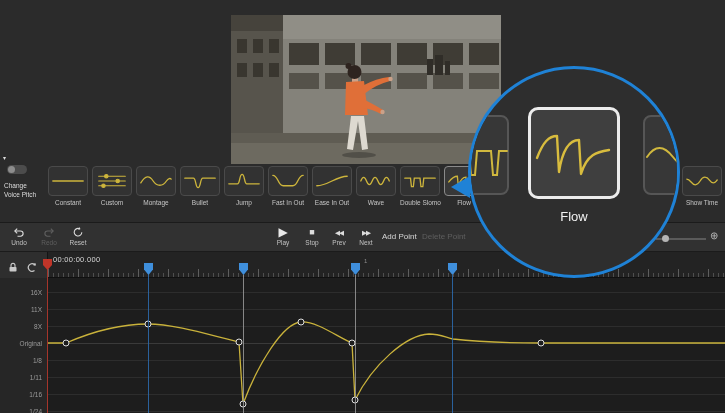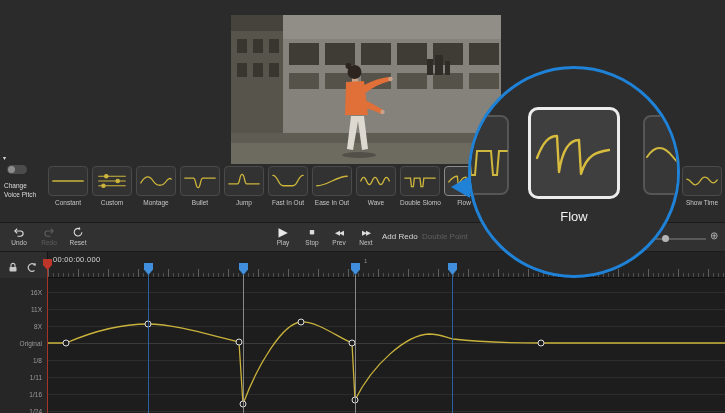--- a/index.html
+++ b/index.html
@@ -305,22 +305,22 @@
       <span>Stop</span>
     </div>
     <div class="titem" style="left:326px;width:26px">
       <span class="ticon dbl">◀◀</span>
       <span>Prev</span>
     </div>
     <div class="titem" style="left:354px;width:24px">
       <span class="ticon dbl">▶▶</span>
       <span>Next</span>
     </div>
-    <div class="tbtn" style="left:382px">Add Redo</div>
-    <div class="tbtn disabled" style="left:422px">Double Point</div>
+    <div class="tbtn" style="left:382px">Add Point</div>
+    <div class="tbtn disabled" style="left:422px">Delete Point</div>
     <div class="titem" style="left:606px;width:30px">
       <span class="ticon"><svg width="13" height="13" viewBox="0 0 13 13" fill="none" stroke="#cfcfcf" stroke-width="1.1">
             <path d="M1 4.5 V1 H4.5"></path>
             <path d="M8.5 1 H12 V4.5"></path>
             <path d="M12 8.5 V12 H8.5"></path>
             <path d="M4.5 12 H1 V8.5"></path>
             <rect x="4" y="4" width="5" height="5"></rect>
           </svg></span>
       <span>Fit Size</span>
     </div>

